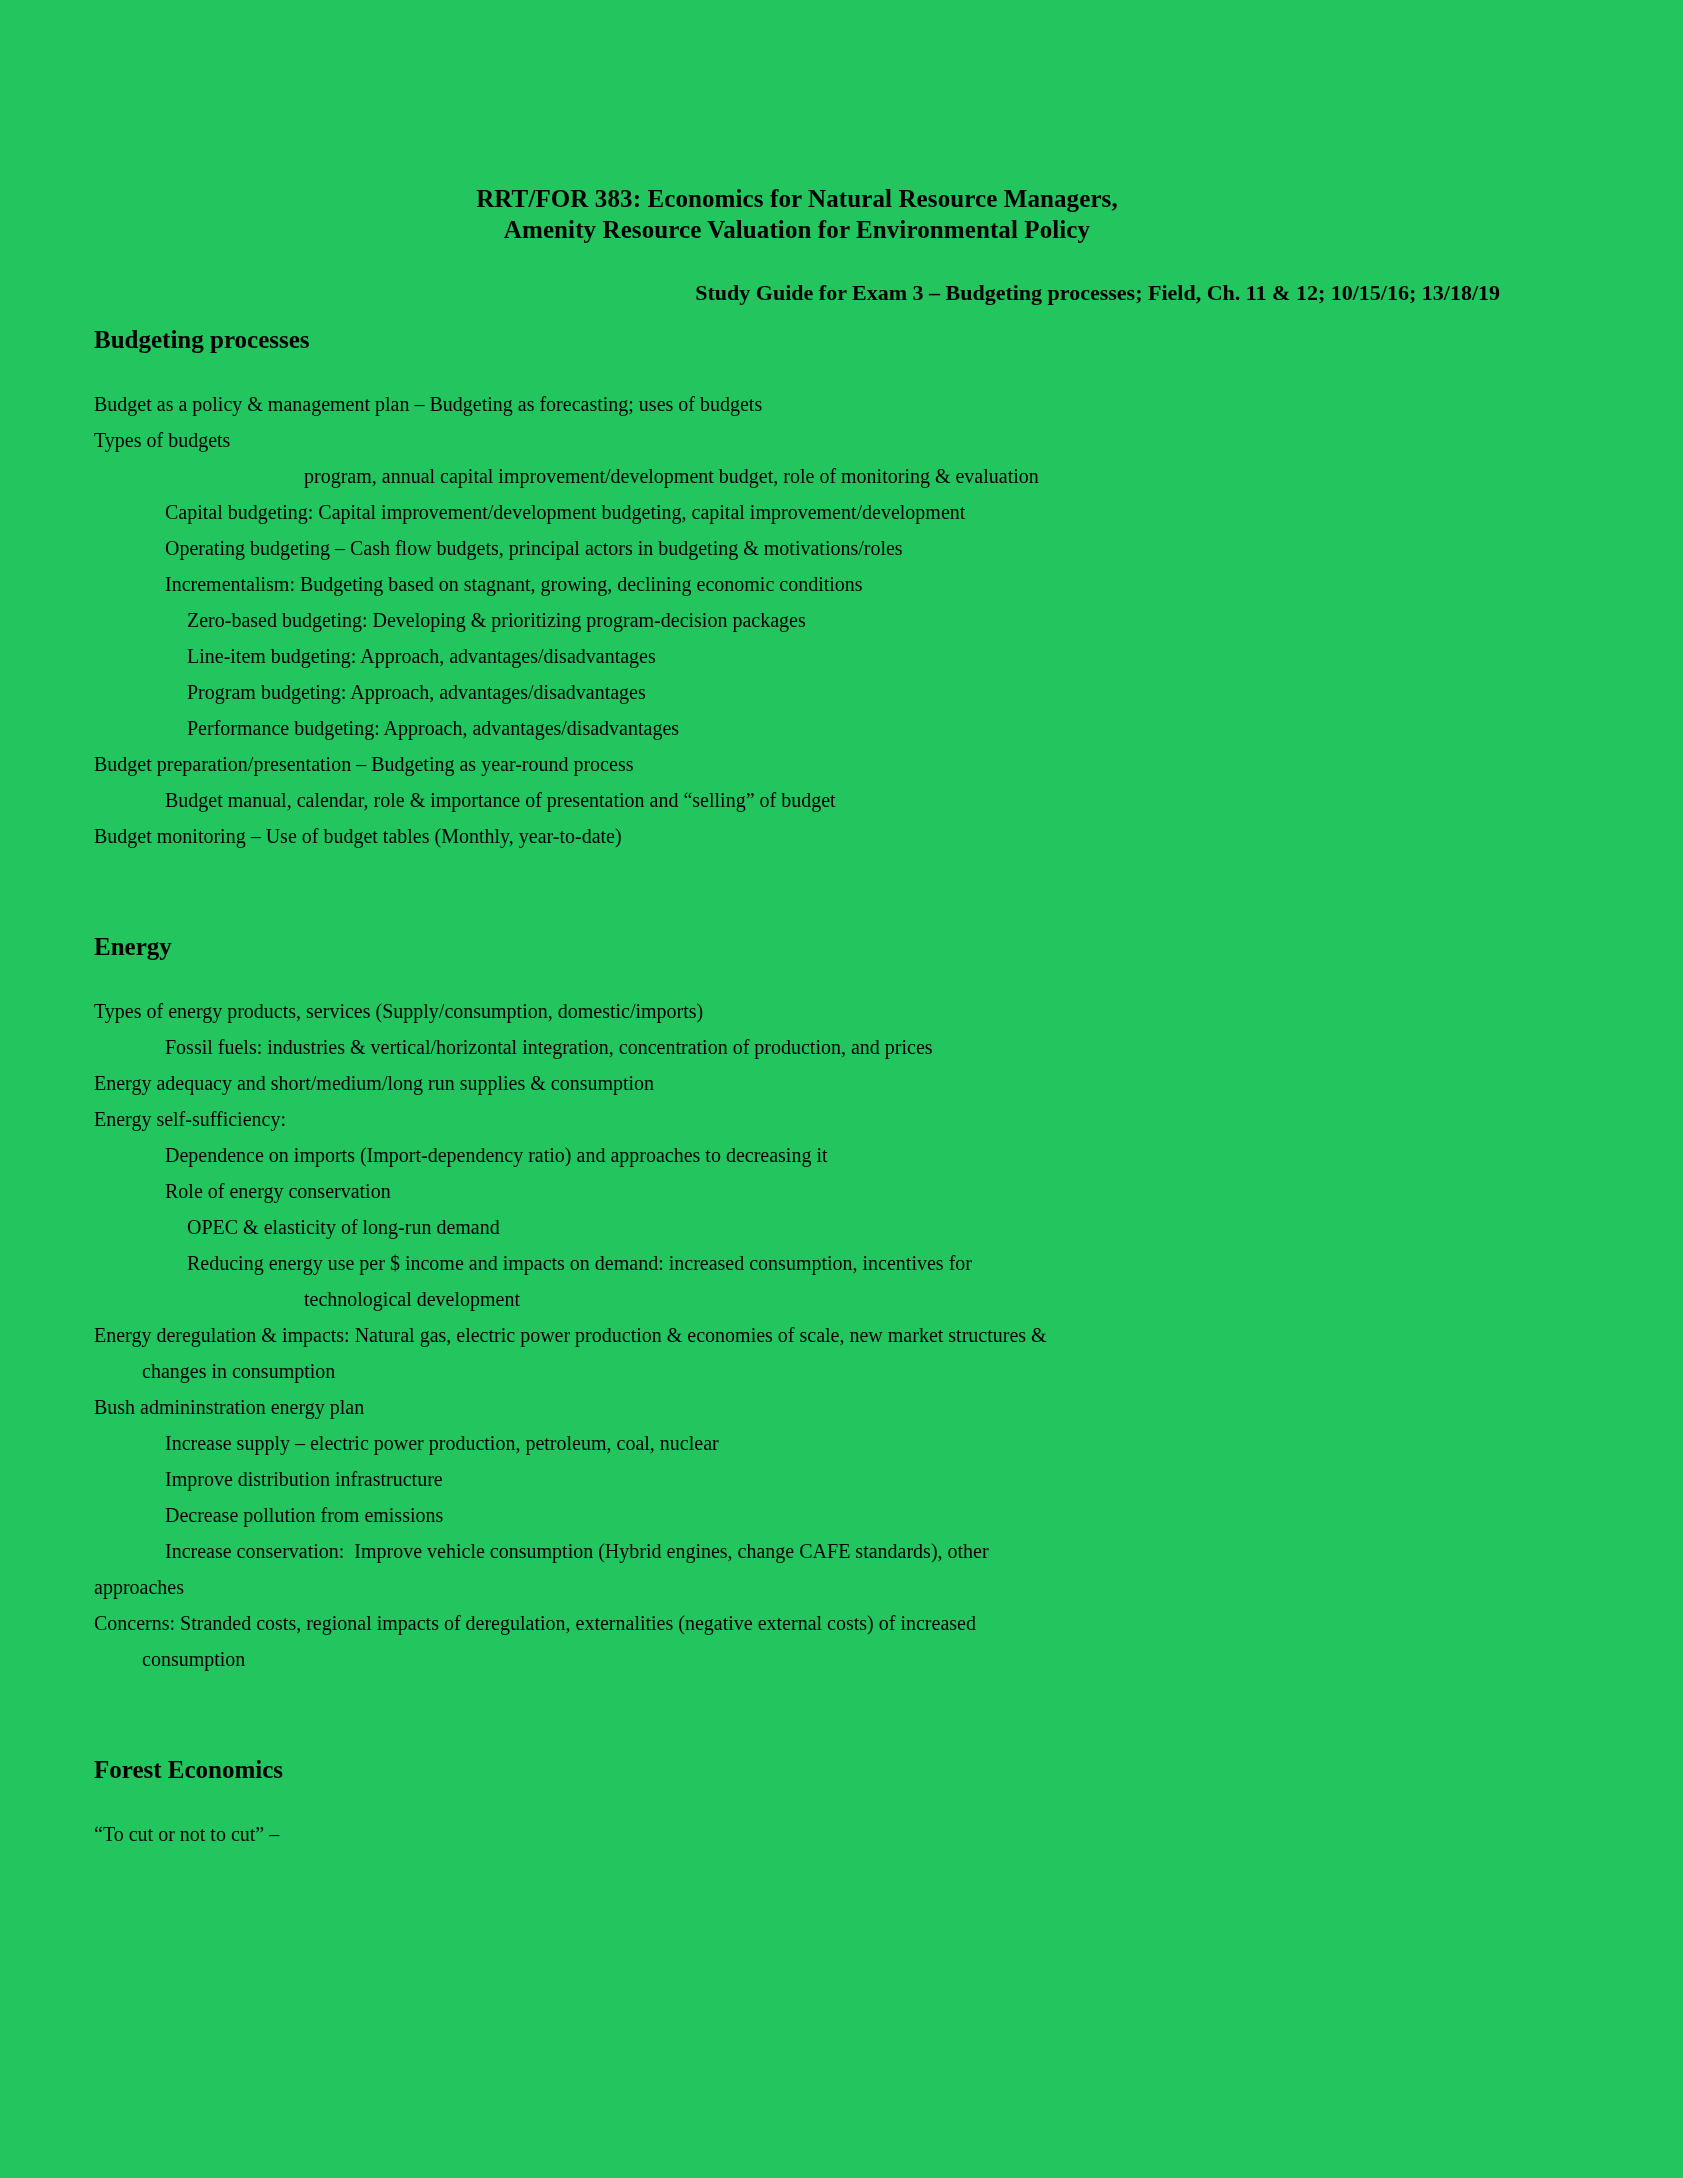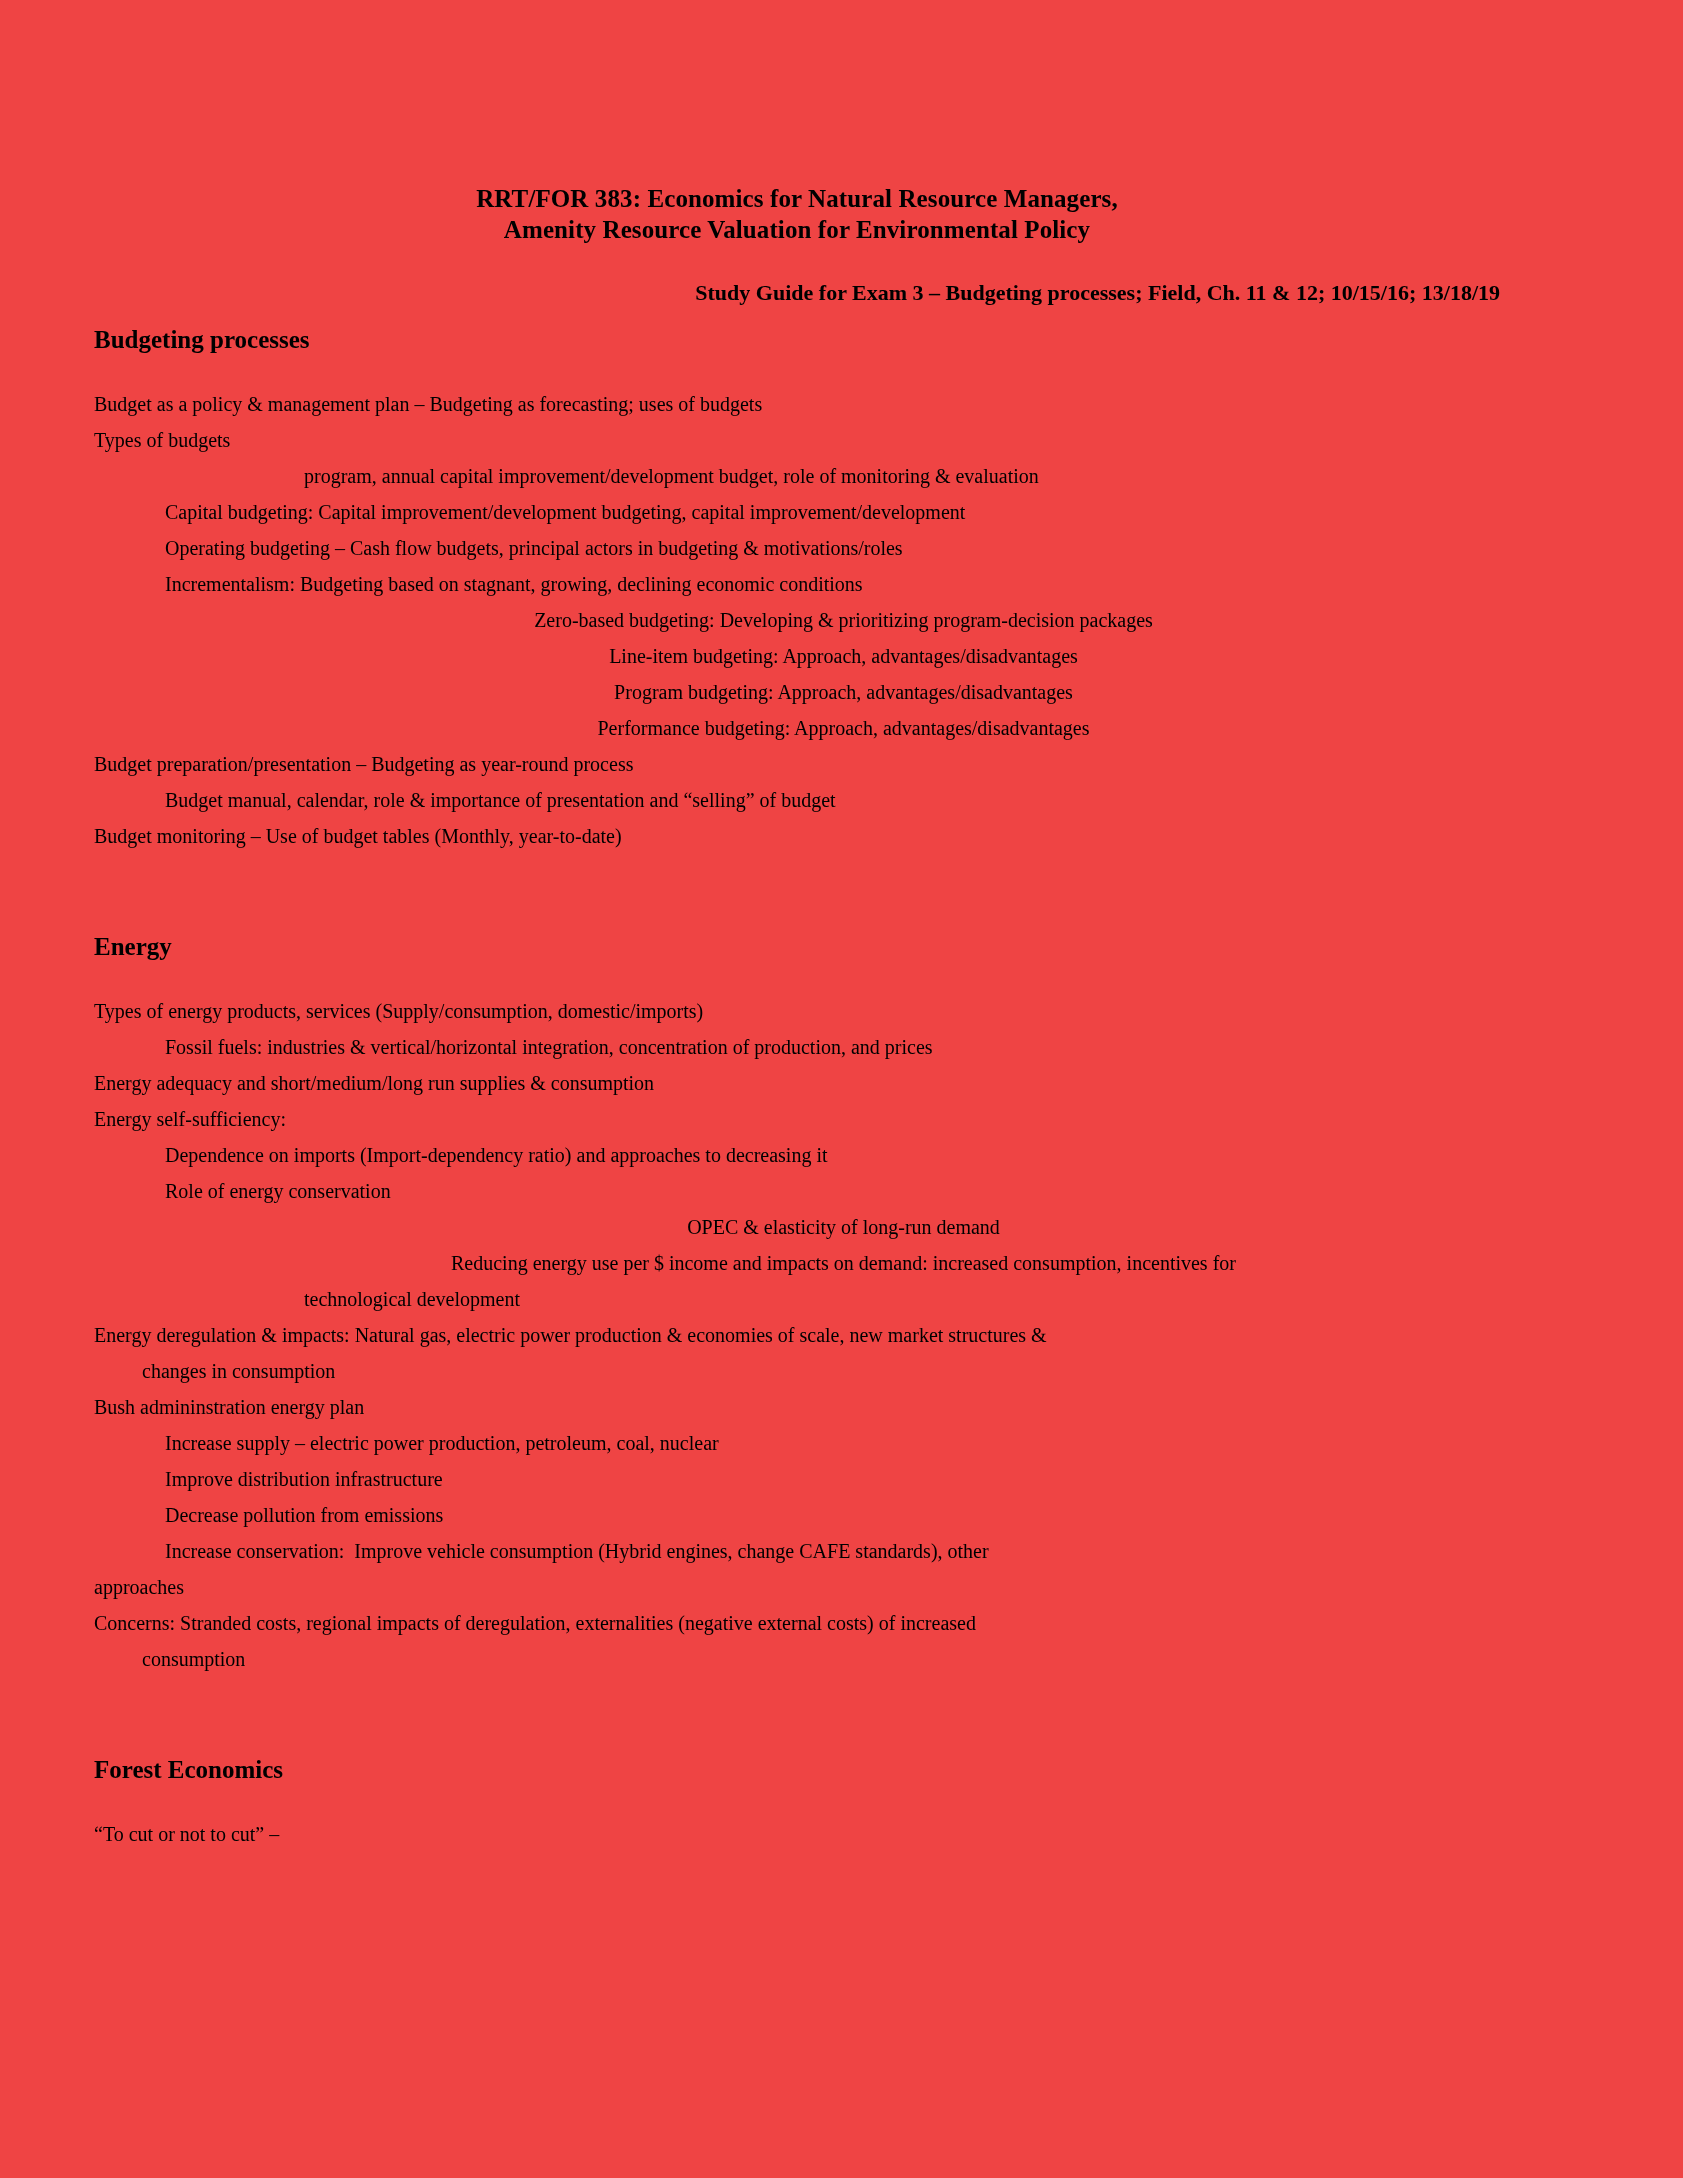--- a/index.html
+++ b/index.html
@@ -11,21 +11,21 @@
     width: 1683px;
     height: 2178px;
     font-family: "Liberation Serif", "DejaVu Serif", serif;
     color: #000000;
     -webkit-font-smoothing: antialiased;
   }
   .page {
     position: relative;
     width: 1683px;
     height: 2178px;
-    background: #ef4444;
+    background: #22c55e;
     box-sizing: border-box;
     padding: 0;
     overflow: hidden;
   }
   .content {
     position: absolute;
     left: 94px;
     top: 183px;
     width: 1406px;
   }
@@ -60,21 +60,21 @@
   }
   .blank.big { height: 61px; }
   .para {
     font-size: 20px;
     line-height: 36px;
     white-space: pre-wrap;
     text-indent: 0;
   }
   .lvl0 { margin-left: 0px; }
   .lvl1 { margin-left: 71px; }
-  .lvl2 { margin-left: 93px; text-align: center; }
+  .lvl2 { margin-left: 93px; }
   .lvl3 { margin-left: 210px; }
   .hang-cont {
     margin-left: 48px;
   }
 </style>
 </head>
 <body>
 
 <div class="page">
   <div class="content">

